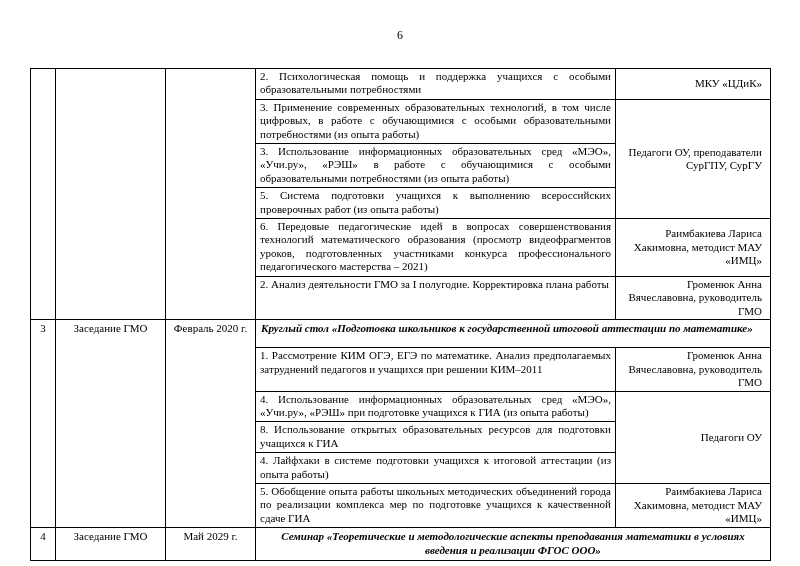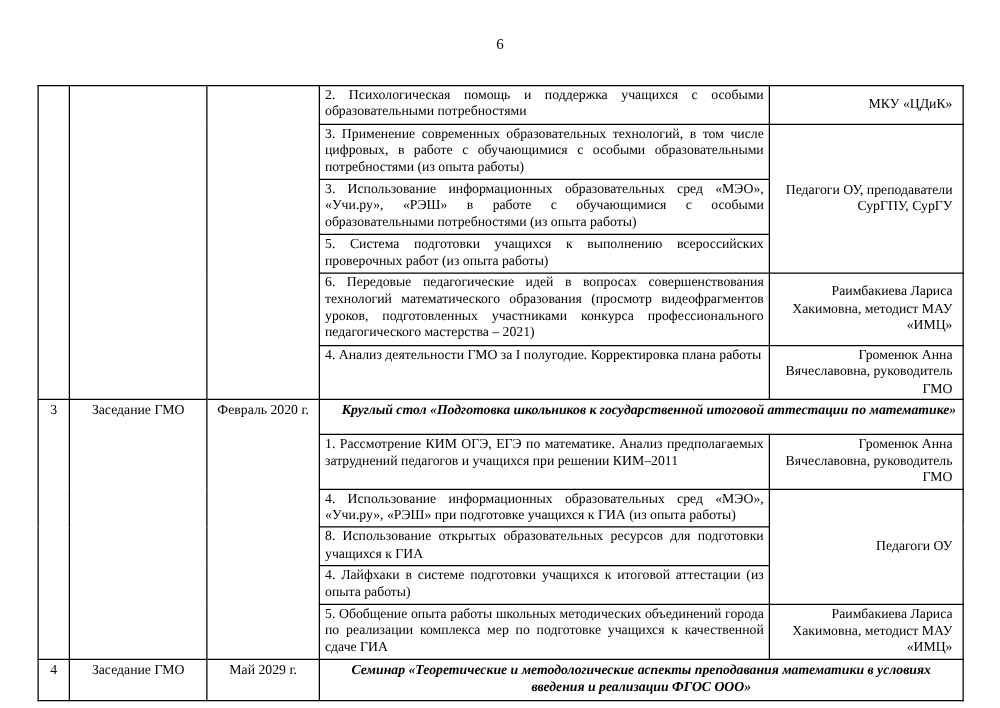--- a/index.html
+++ b/index.html
@@ -21,21 +21,21 @@
     font-size:11px; line-height:1.22;
   }
   col.c1{width:25px;} col.c2{width:110px;} col.c3{width:90px;}
   col.c4{width:360px;} col.c5{width:155px;}
   td { border:1px solid #000; vertical-align:top; padding:1px 4px 2px 4px; }
   td.cell-content { text-align:justify; }
   td.cell-resp { text-align:right; vertical-align:middle; padding:1px 8px; }
   td.cell-num, td.cell-event, td.cell-date { text-align:center; vertical-align:top; padding-top:2px; }
   td.cell-topic {
     font-style:italic; font-weight:bold;
-    text-align:right; padding:2px 5px 12px 5px;
+    text-align:left; padding:2px 5px 12px 5px;
   }
   td.cell-topic.centered {
     text-align:center; padding:2px 14px 3px 14px;
   }
 </style>
 </head>
 <body>
 
 <div class="page">
 
@@ -66,21 +66,21 @@
         <td class="cell-content">3. Использование информационных образовательных сред «МЭО», «Учи.ру», «РЭШ» в работе с обучающимися с особыми образовательными потребностями (из опыта работы)</td>
       </tr>
       <tr>
         <td class="cell-content">5. Система подготовки учащихся к выполнению всероссийских проверочных работ (из опыта работы)</td>
       </tr>
       <tr>
         <td class="cell-content">6. Передовые педагогические идей в вопросах совершенствования технологий математического образования (просмотр видеофрагментов уроков, подготовленных участниками конкурса профессионального педагогического мастерства – 2021)</td>
         <td class="cell-resp">Раимбакиева Лариса Хакимовна, методист МАУ «ИМЦ»</td>
       </tr>
       <tr>
-        <td class="cell-content">4. Анализ деятельности ГМО за I полугодие. Корректировка плана работы</td>
+        <td class="cell-content">2. Анализ деятельности ГМО за I полугодие. Корректировка плана работы</td>
         <td class="cell-resp">Громенюк Анна Вячеславовна, руководитель ГМО</td>
       </tr>
 
       <tr>
         <td class="cell-num" rowspan="6">3</td>
         <td class="cell-event" rowspan="6">Заседание ГМО</td>
         <td class="cell-date" rowspan="6">Февраль 2020 г.</td>
         <td class="cell-topic" colspan="2">Круглый стол «Подготовка школьников к государственной итоговой аттестации по математике»</td>
       </tr>
       <tr>

